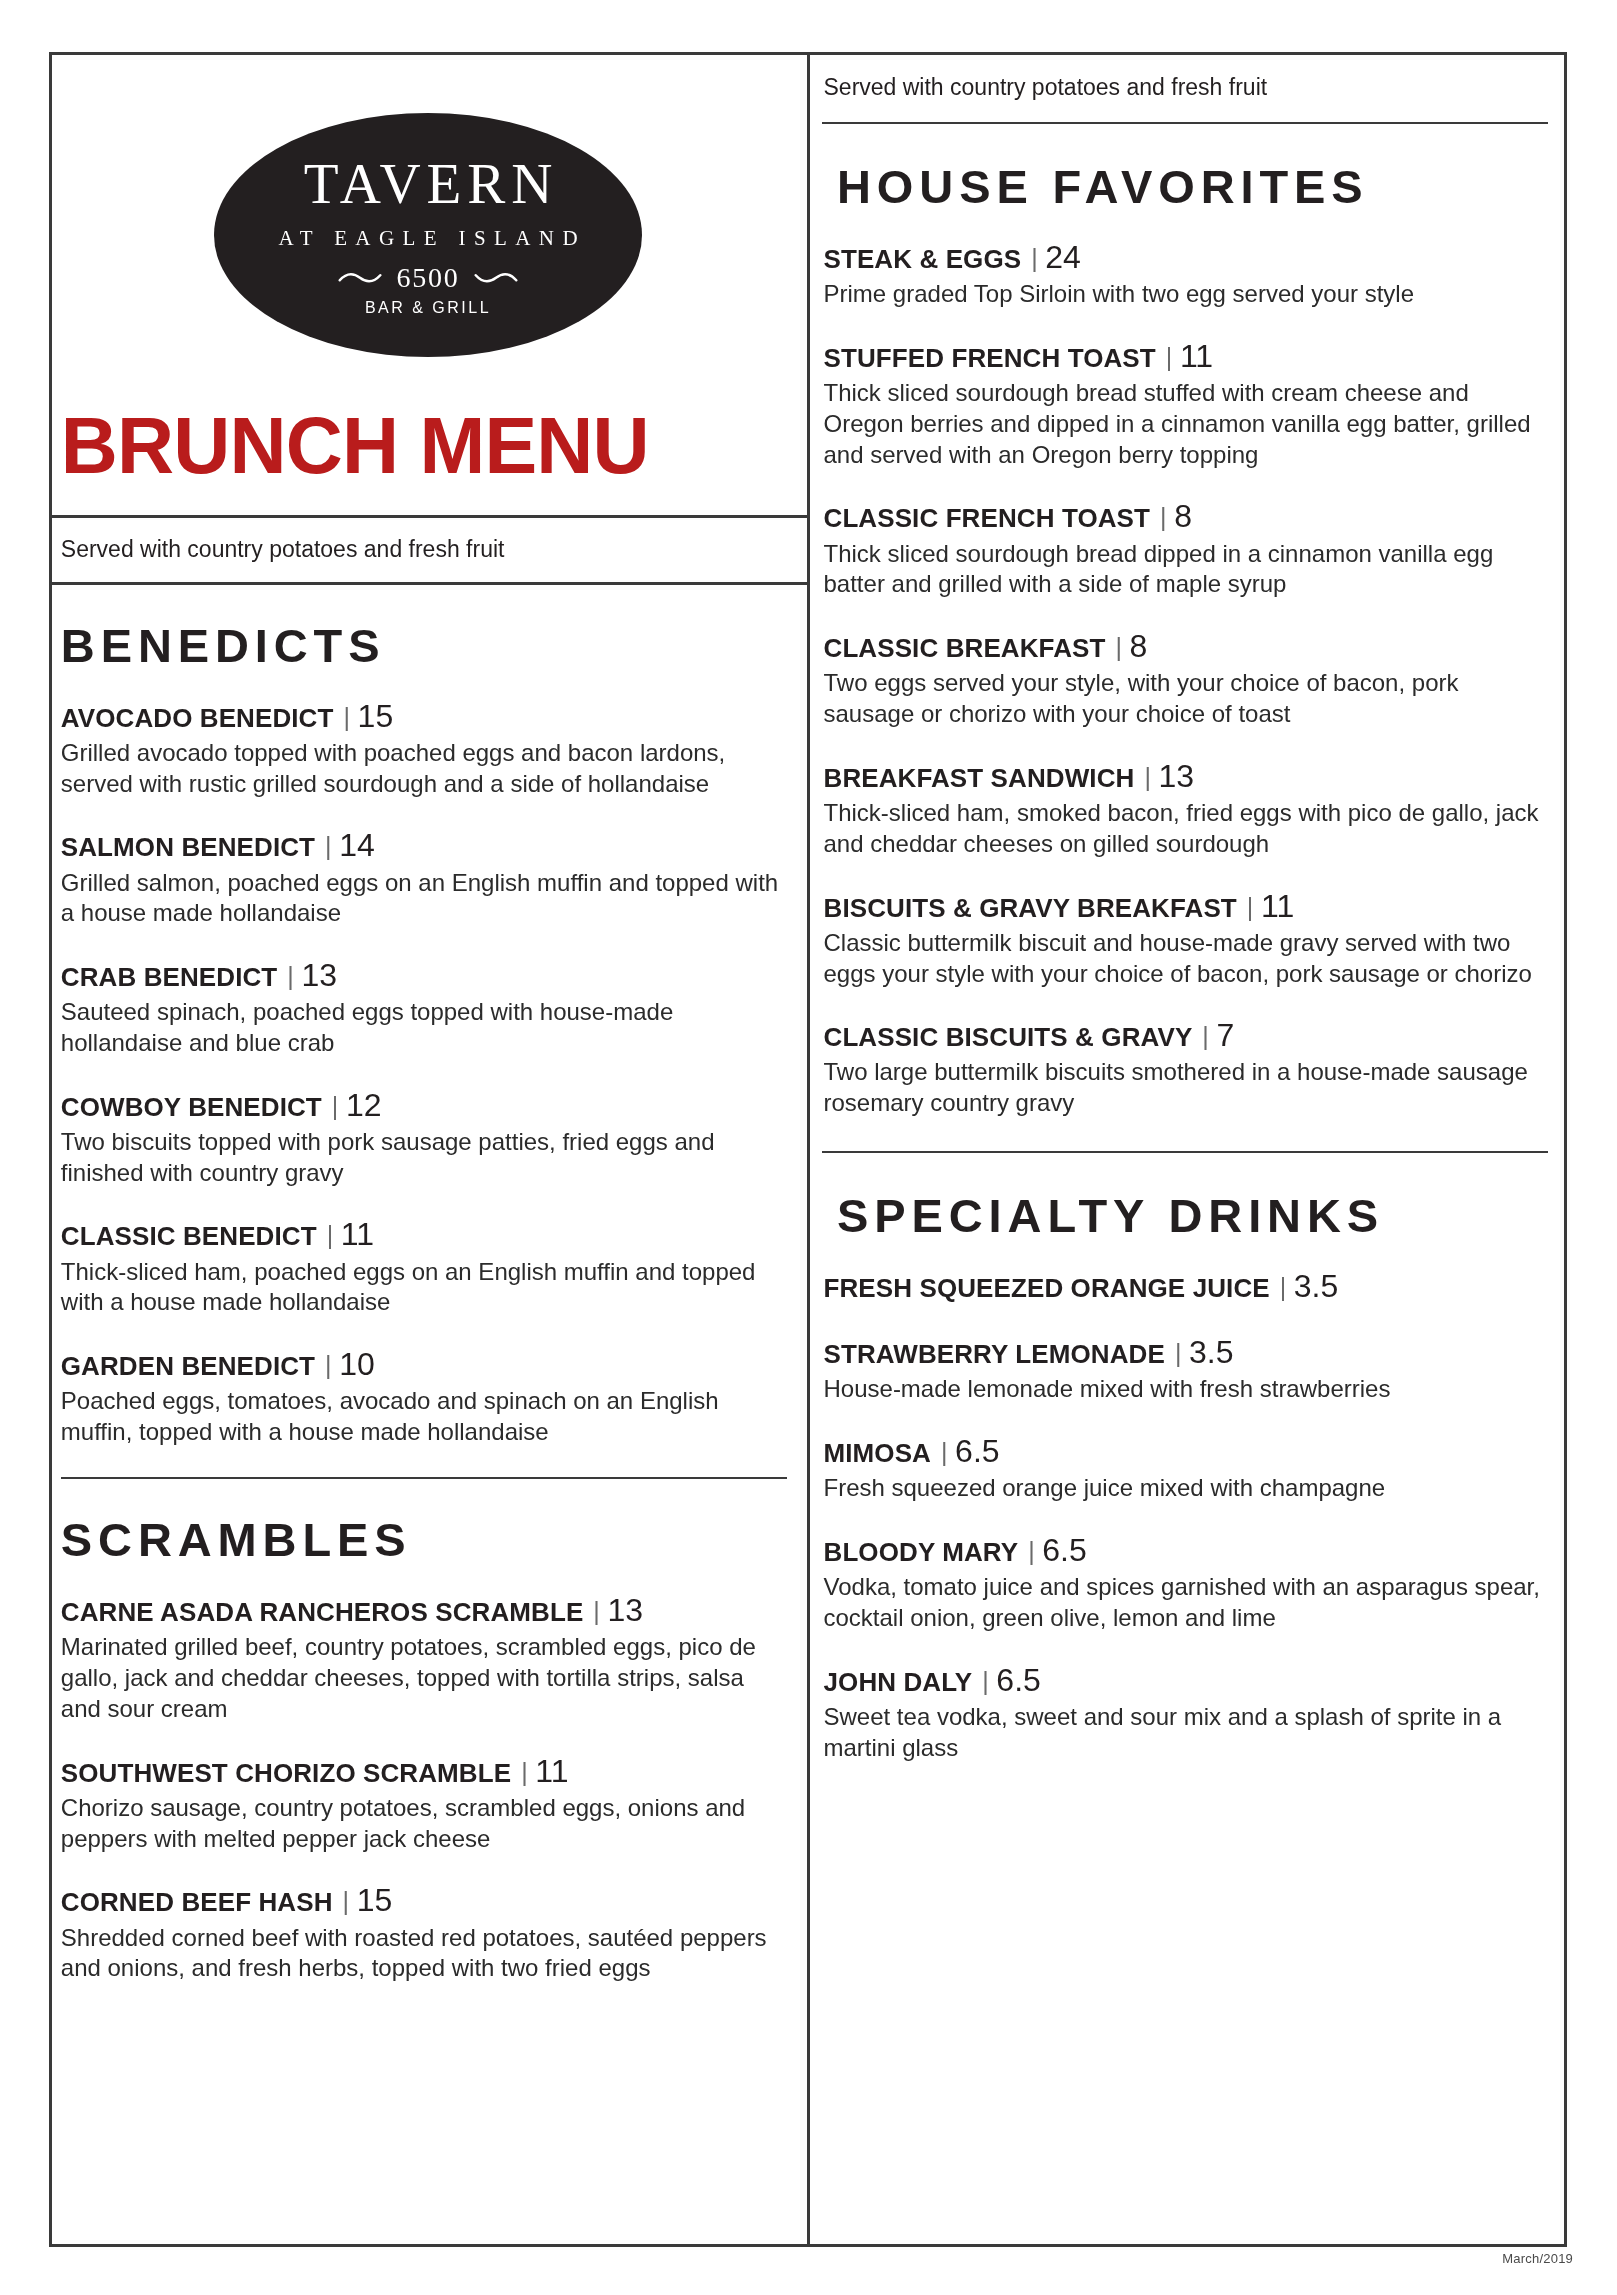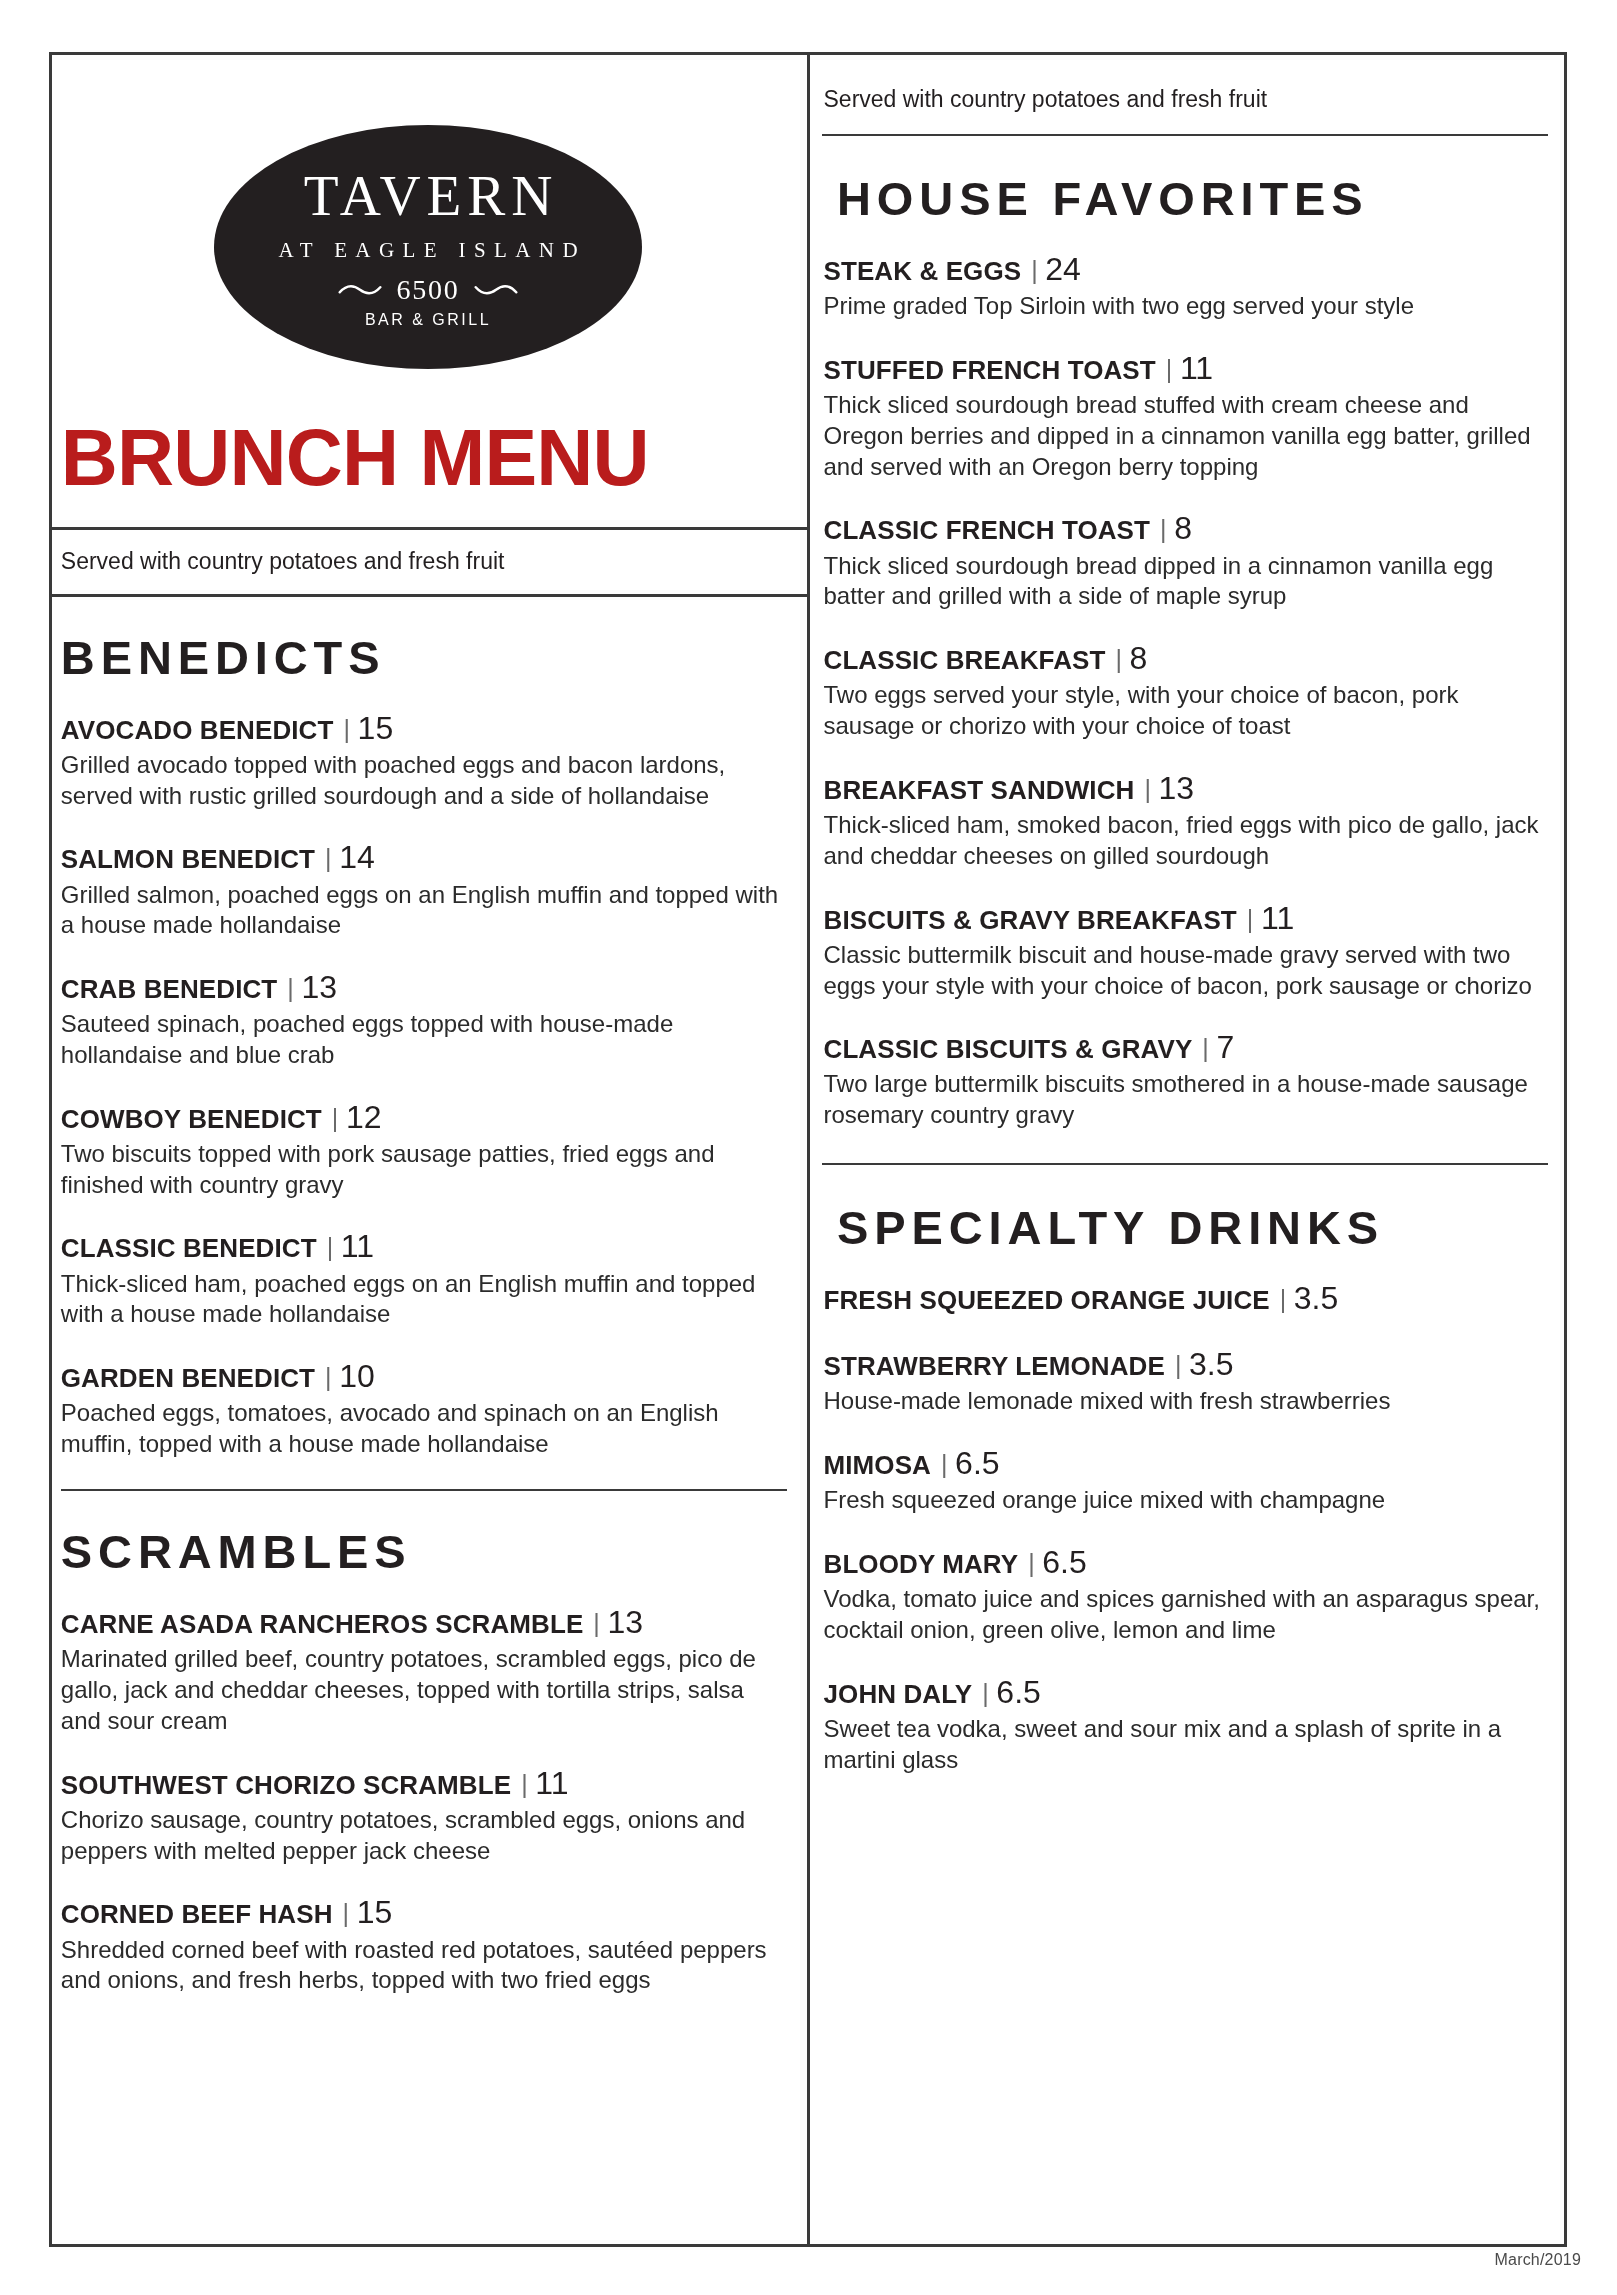--- a/index.html
+++ b/index.html
@@ -33,21 +33,21 @@
 
   .frame-top    { left: 49px;  top: 52px;   width: 1518px; }
   .frame-bottom { left: 49px;  top: 2244px; width: 1518px; }
   .frame-left   { left: 49px;  top: 52px;   height: 2192px; }
   .frame-right  { left: 1564px;top: 52px;   height: 2192px; }
   .frame-mid    { left: 807px; top: 52px;   height: 2192px; }
 
   
   .col {
     position: absolute;
-    top: 64px;
+    top: 52px;
     box-sizing: border-box;
   }
   .col-left  { left: 49px;  width: 758px; }
   .col-right { left: 810px; width: 757px; }
 
   
   .logo-wrap {
     width: 100%;
     display: flex;
     justify-content: center;
@@ -173,23 +173,23 @@
   .item-desc {
     font-size: 24px;
     font-weight: 400;
     line-height: 1.28;
     color: #2b2b2b;
   }
 
   
   .footer-date {
     position: absolute;
-    right: 36px;
+    right: 44px;
     top: 2251px;
-    font-size: 16px;
+    font-size: 13px;
     color: #4a4a4a;
     letter-spacing: 0.2px;
   }
 </style>
 </head>
 <body>
 
 <div class="page">
 
   <div class="rule rule-h frame-top"></div>

